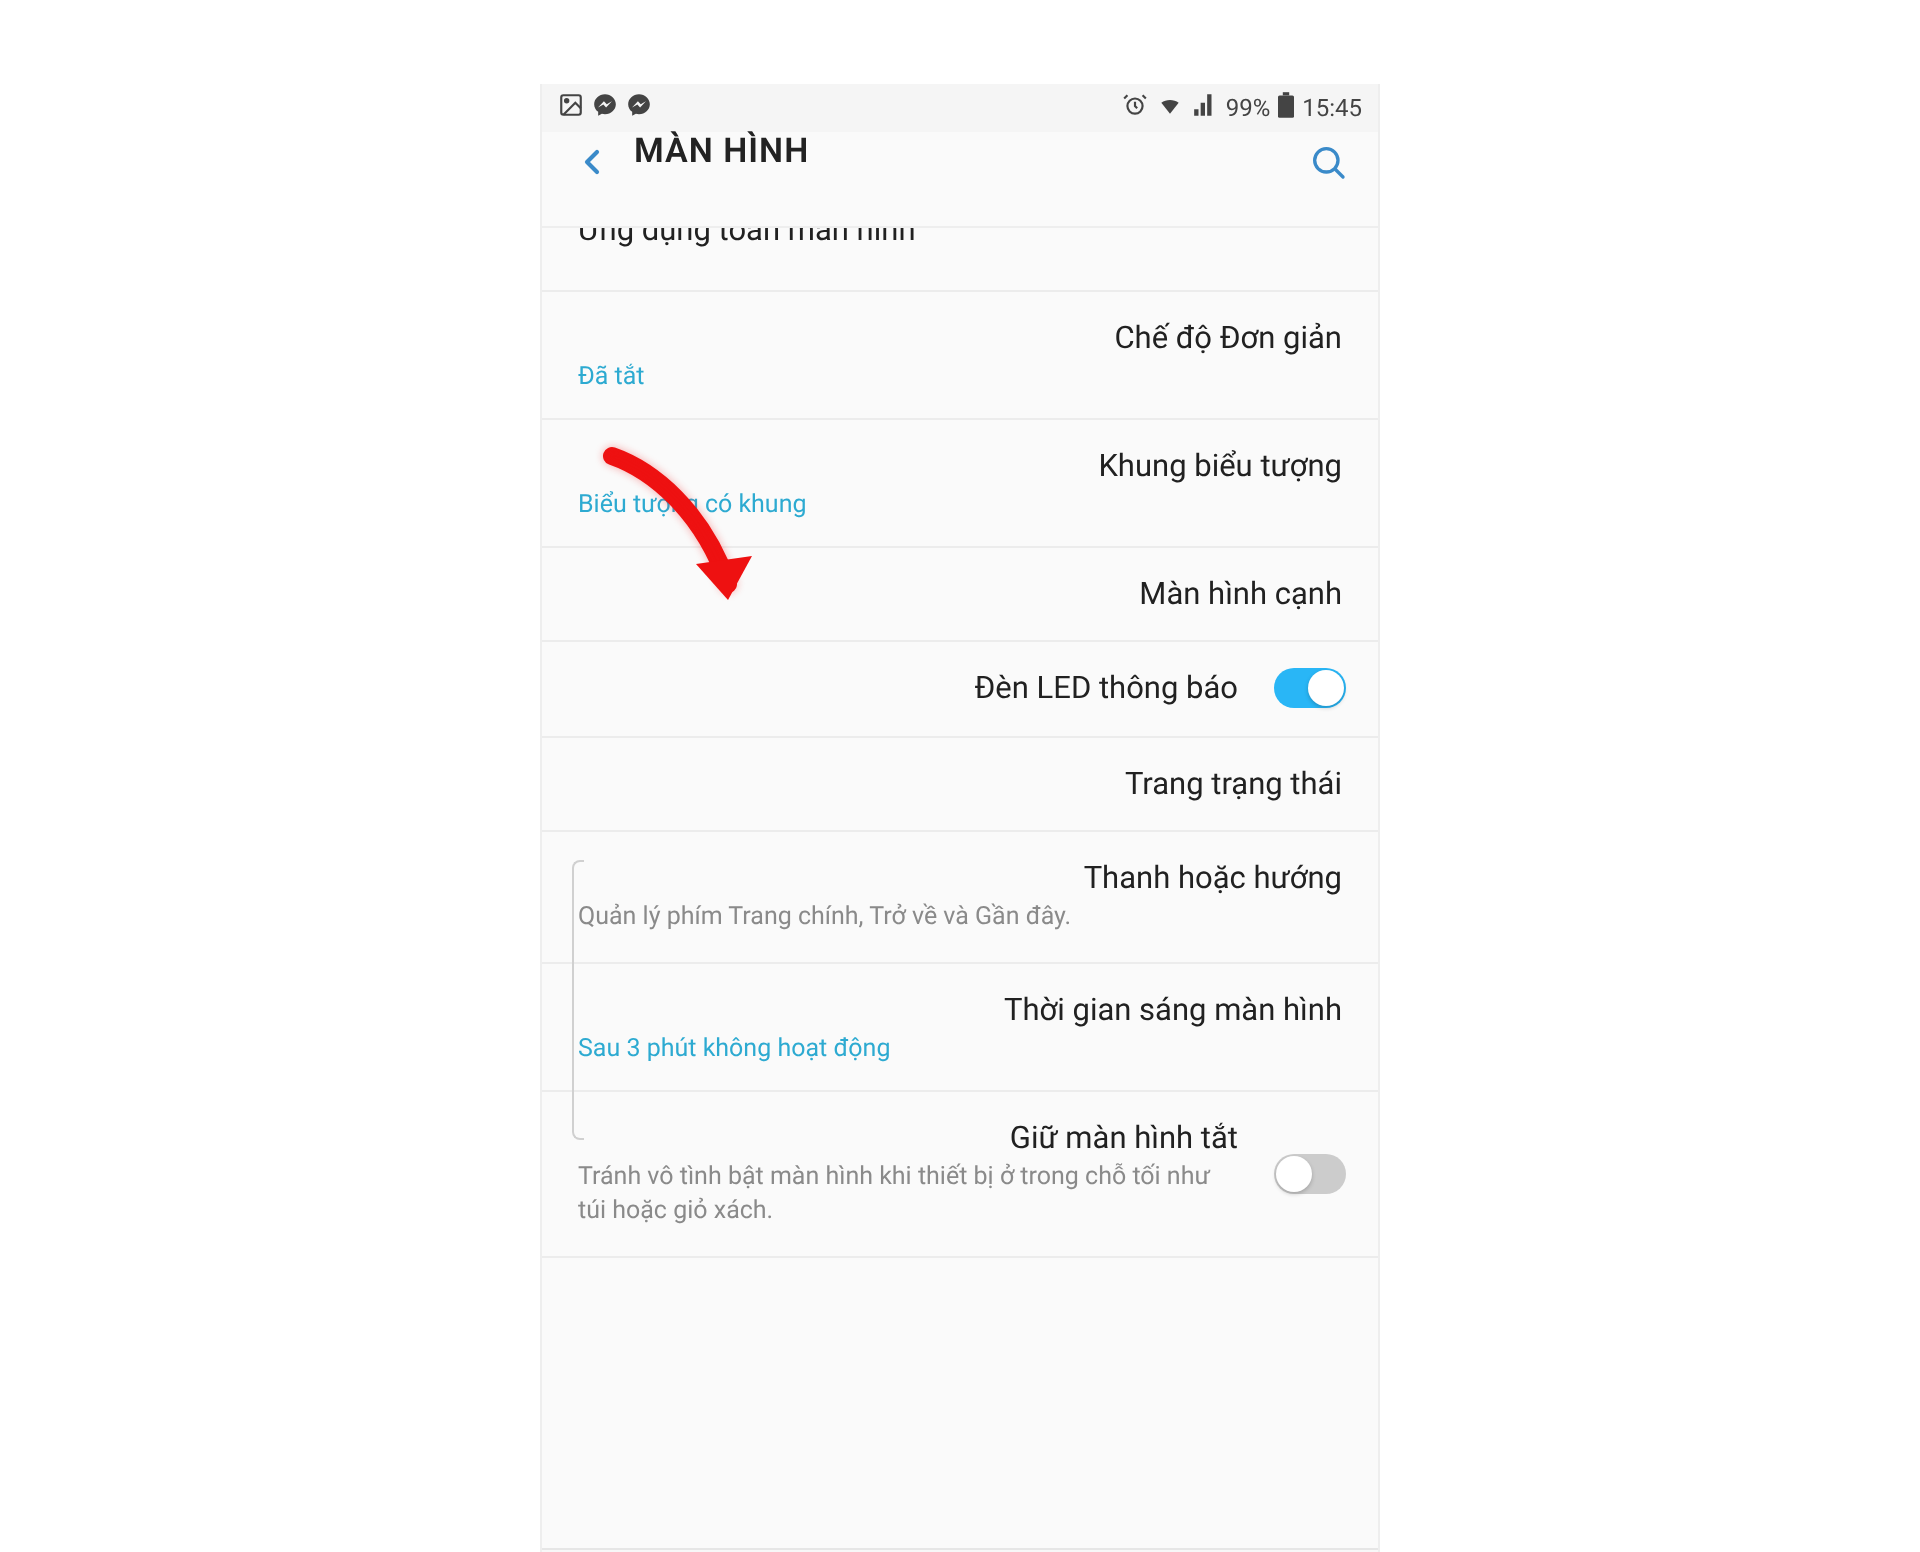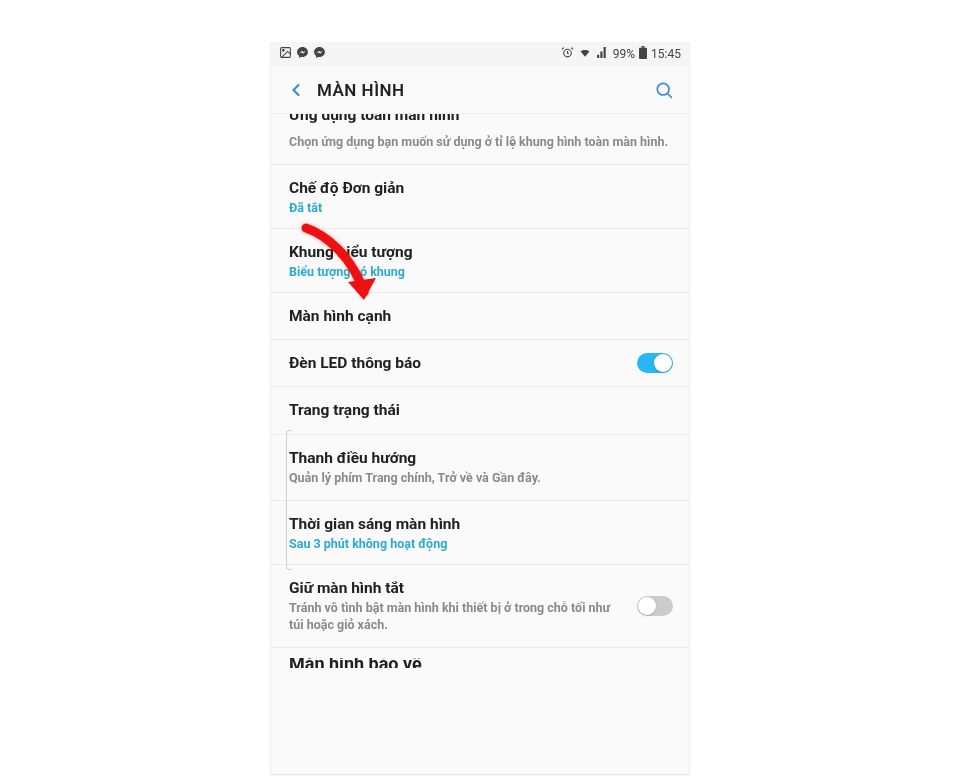--- a/index.html
+++ b/index.html
@@ -31,21 +31,21 @@
     justify-content: space-between;
     padding: 0 8px;
     font-size: 12px;
     color: #444;
   }
   .status-left { display: flex; gap: 4px; align-items: center; }
   .status-right { display: flex; gap: 4px; align-items: center; }
   .header {
     height: 48px;
     display: flex;
-    align-items: center;
+    align-items: flex-start;
     padding: 0 10px;
     background: #fafafa;
     border-bottom: 1px solid #eee;
   }
   .back-btn {
     width: 30px;
     height: 30px;
     display: flex;
     align-items: center;
     justify-content: center;
@@ -64,34 +64,34 @@
     height: 30px;
     display: flex;
     align-items: center;
     justify-content: center;
     color: #3a8ac9;
   }
   .content {
     flex: 1;
     overflow: hidden;
     background: #fafafa;
-    font-weight: bold;
   }
   .list-item {
     padding: 13px 18px;
     border-bottom: 1px solid #ececec;
     position: relative;
   }
   .list-item.with-toggle {
     padding-right: 70px;
   }
   .item-title {
     font-size: 15.5px;
     color: #212121;
     line-height: 1.3;
+    text-align: right;
   }
   .item-desc {
     font-size: 12.5px;
     color: #8a8a8a;
     margin-top: 2px;
     line-height: 1.35;
   }
   .item-value {
     font-size: 12.5px;
     color: #2daad1;
@@ -240,21 +240,20 @@
           <circle cx="11" cy="11" r="7"></circle>
           <line x1="21" y1="21" x2="16.5" y2="16.5"></line>
         </svg>
     </div>
   </div>
 
   <div class="content">
 
     <div class="list-item" style="padding-top:0">
       <div class="cut-title">Ứng dụng toàn màn hình</div>
-      <div class="item-desc">Chọn ứng dụng bạn muốn sử dụng ở tỉ lệ khung hình toàn màn hình.</div>
     </div>
 
     <div class="list-item">
       <div class="item-title">Chế độ Đơn giản</div>
       <div class="item-value">Đã tắt</div>
     </div>
 
     <div class="list-item">
       <div class="item-title">Khung biểu tượng</div>
       <div class="item-value">Biểu tượng có khung</div>
@@ -269,21 +268,21 @@
       <div class="toggle on">
           <div class="knob"></div>
         </div>
     </div>
 
     <div class="list-item">
       <div class="item-title">Trang trạng thái</div>
     </div>
 
     <div class="list-item">
-      <div class="item-title">Thanh điều hướng</div>
+      <div class="item-title">Thanh hoặc hướng</div>
       <div class="item-desc">Quản lý phím Trang chính, Trở về và Gần đây.</div>
     </div>
 
     <div class="list-item">
       <div class="item-title">Thời gian sáng màn hình</div>
       <div class="item-value">Sau 3 phút không hoạt động</div>
     </div>
 
     <div class="list-item with-toggle">
       <div class="item-title">Giữ màn hình tắt</div>

